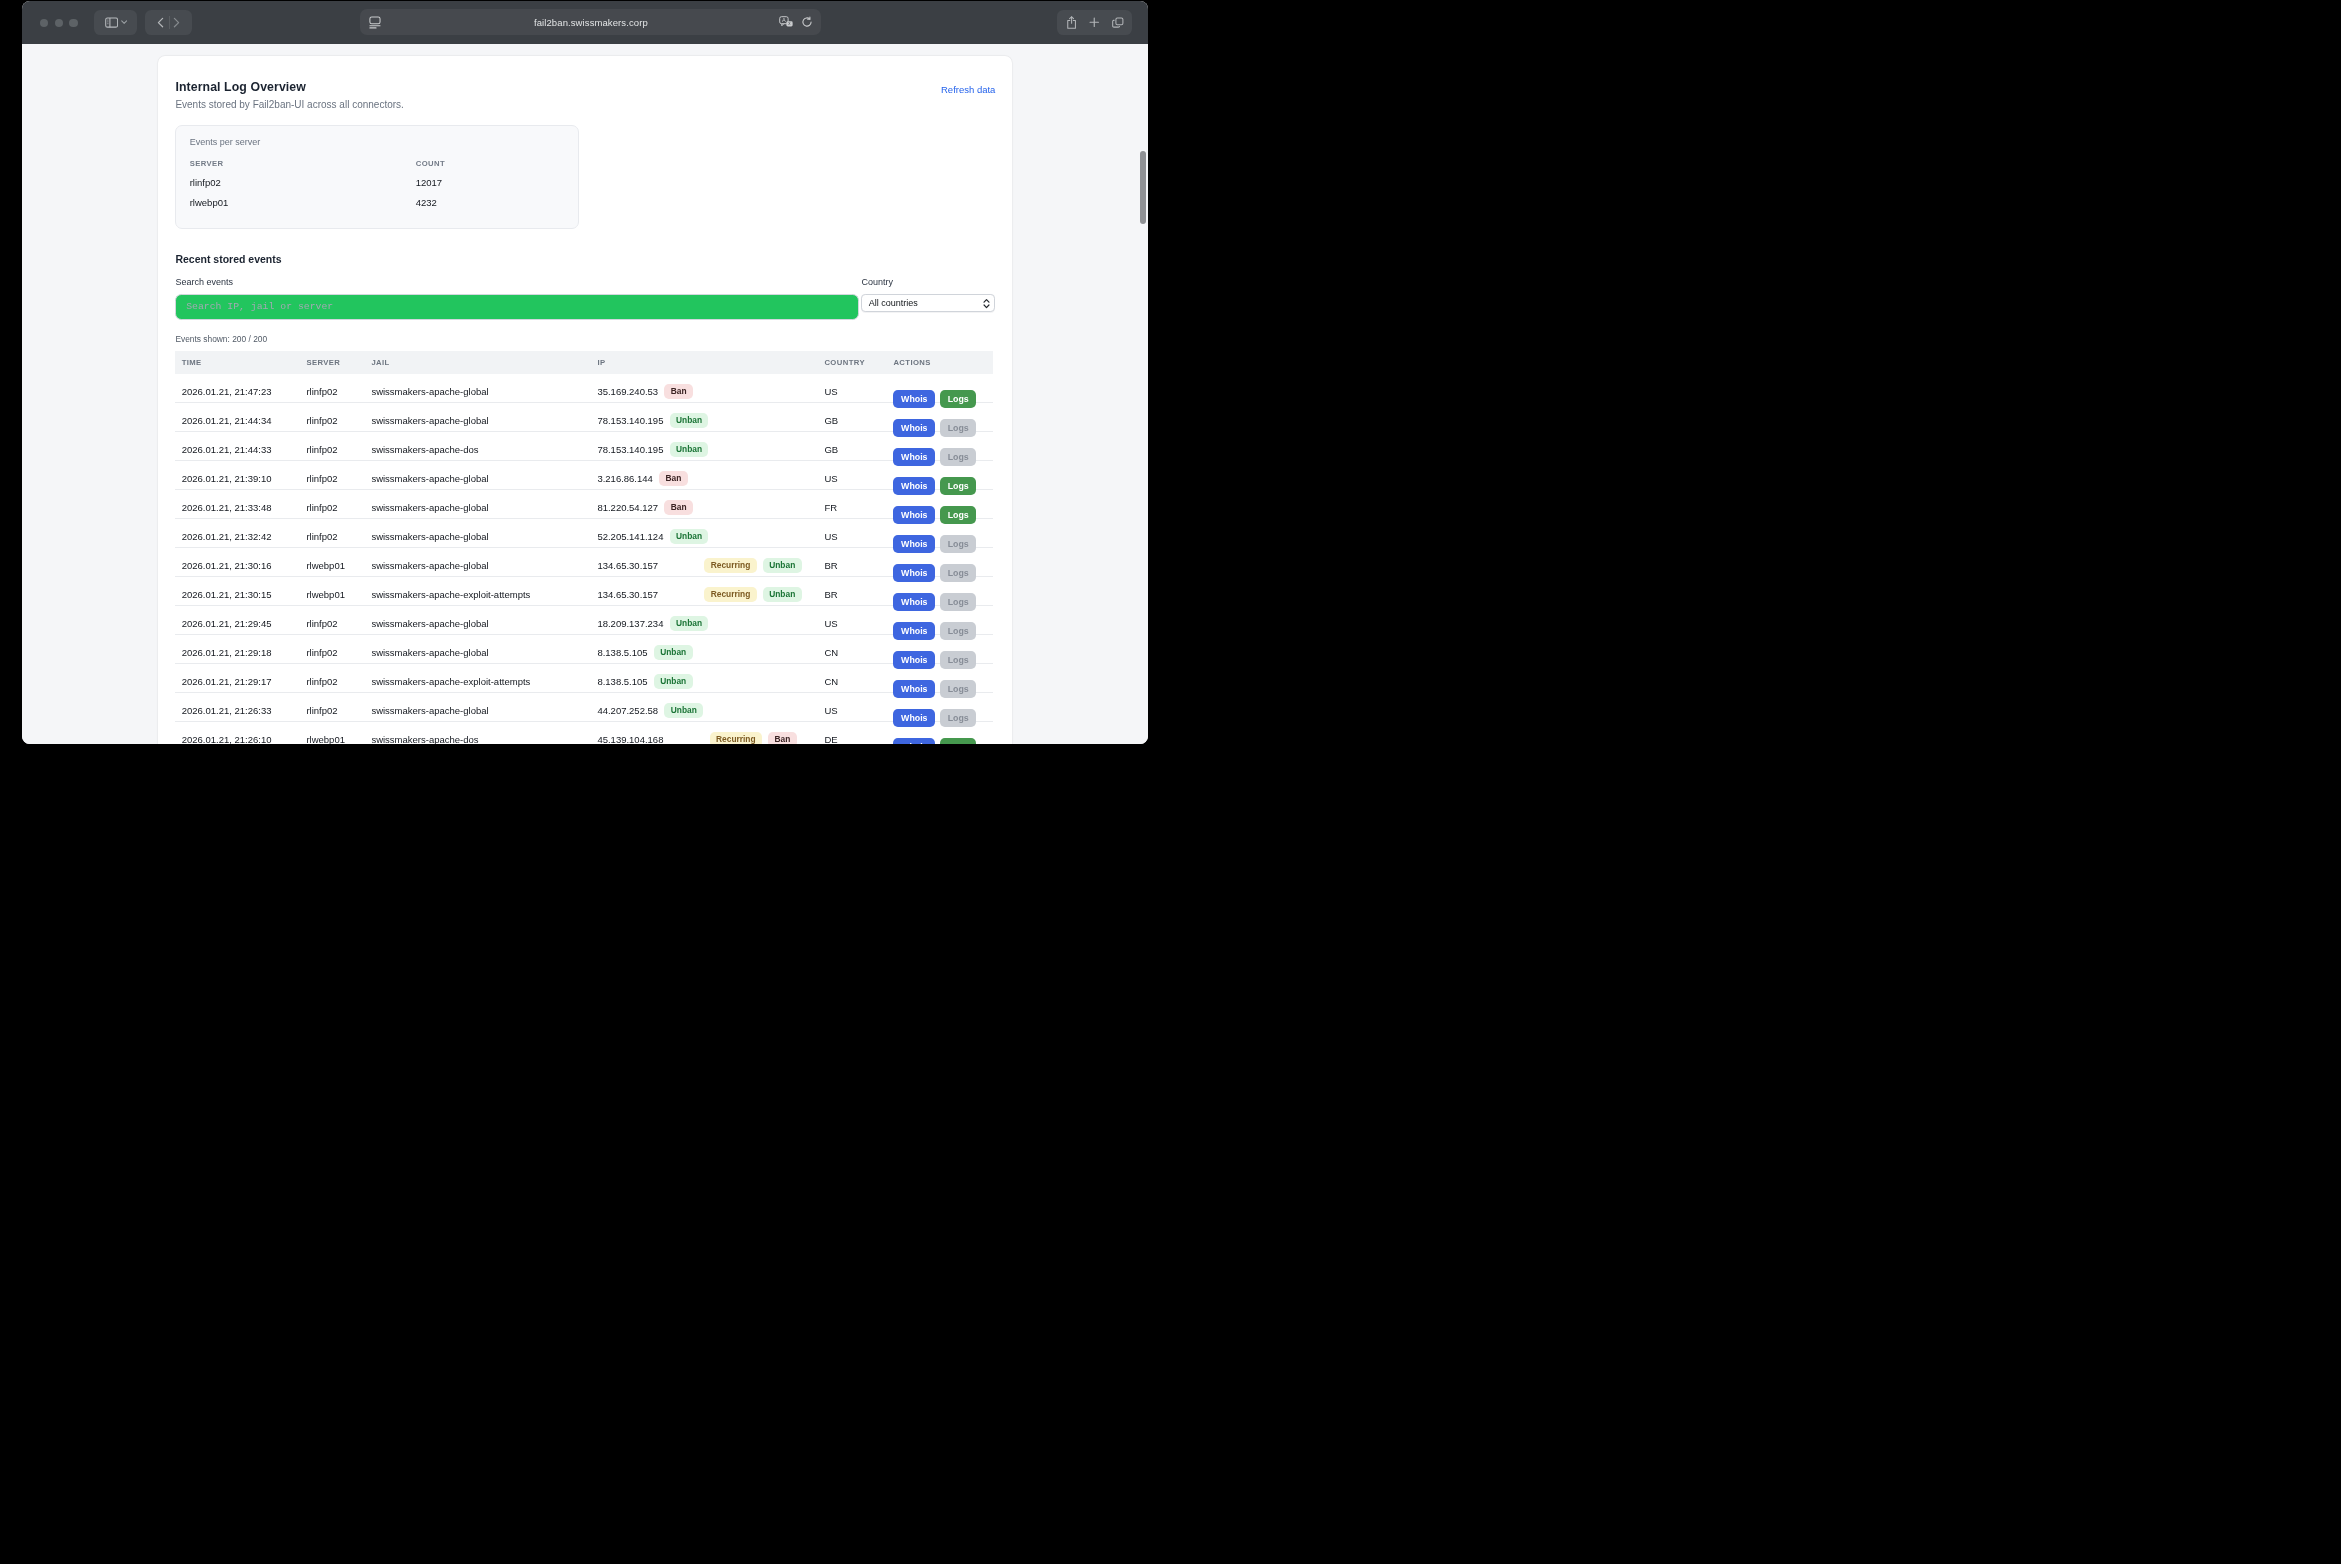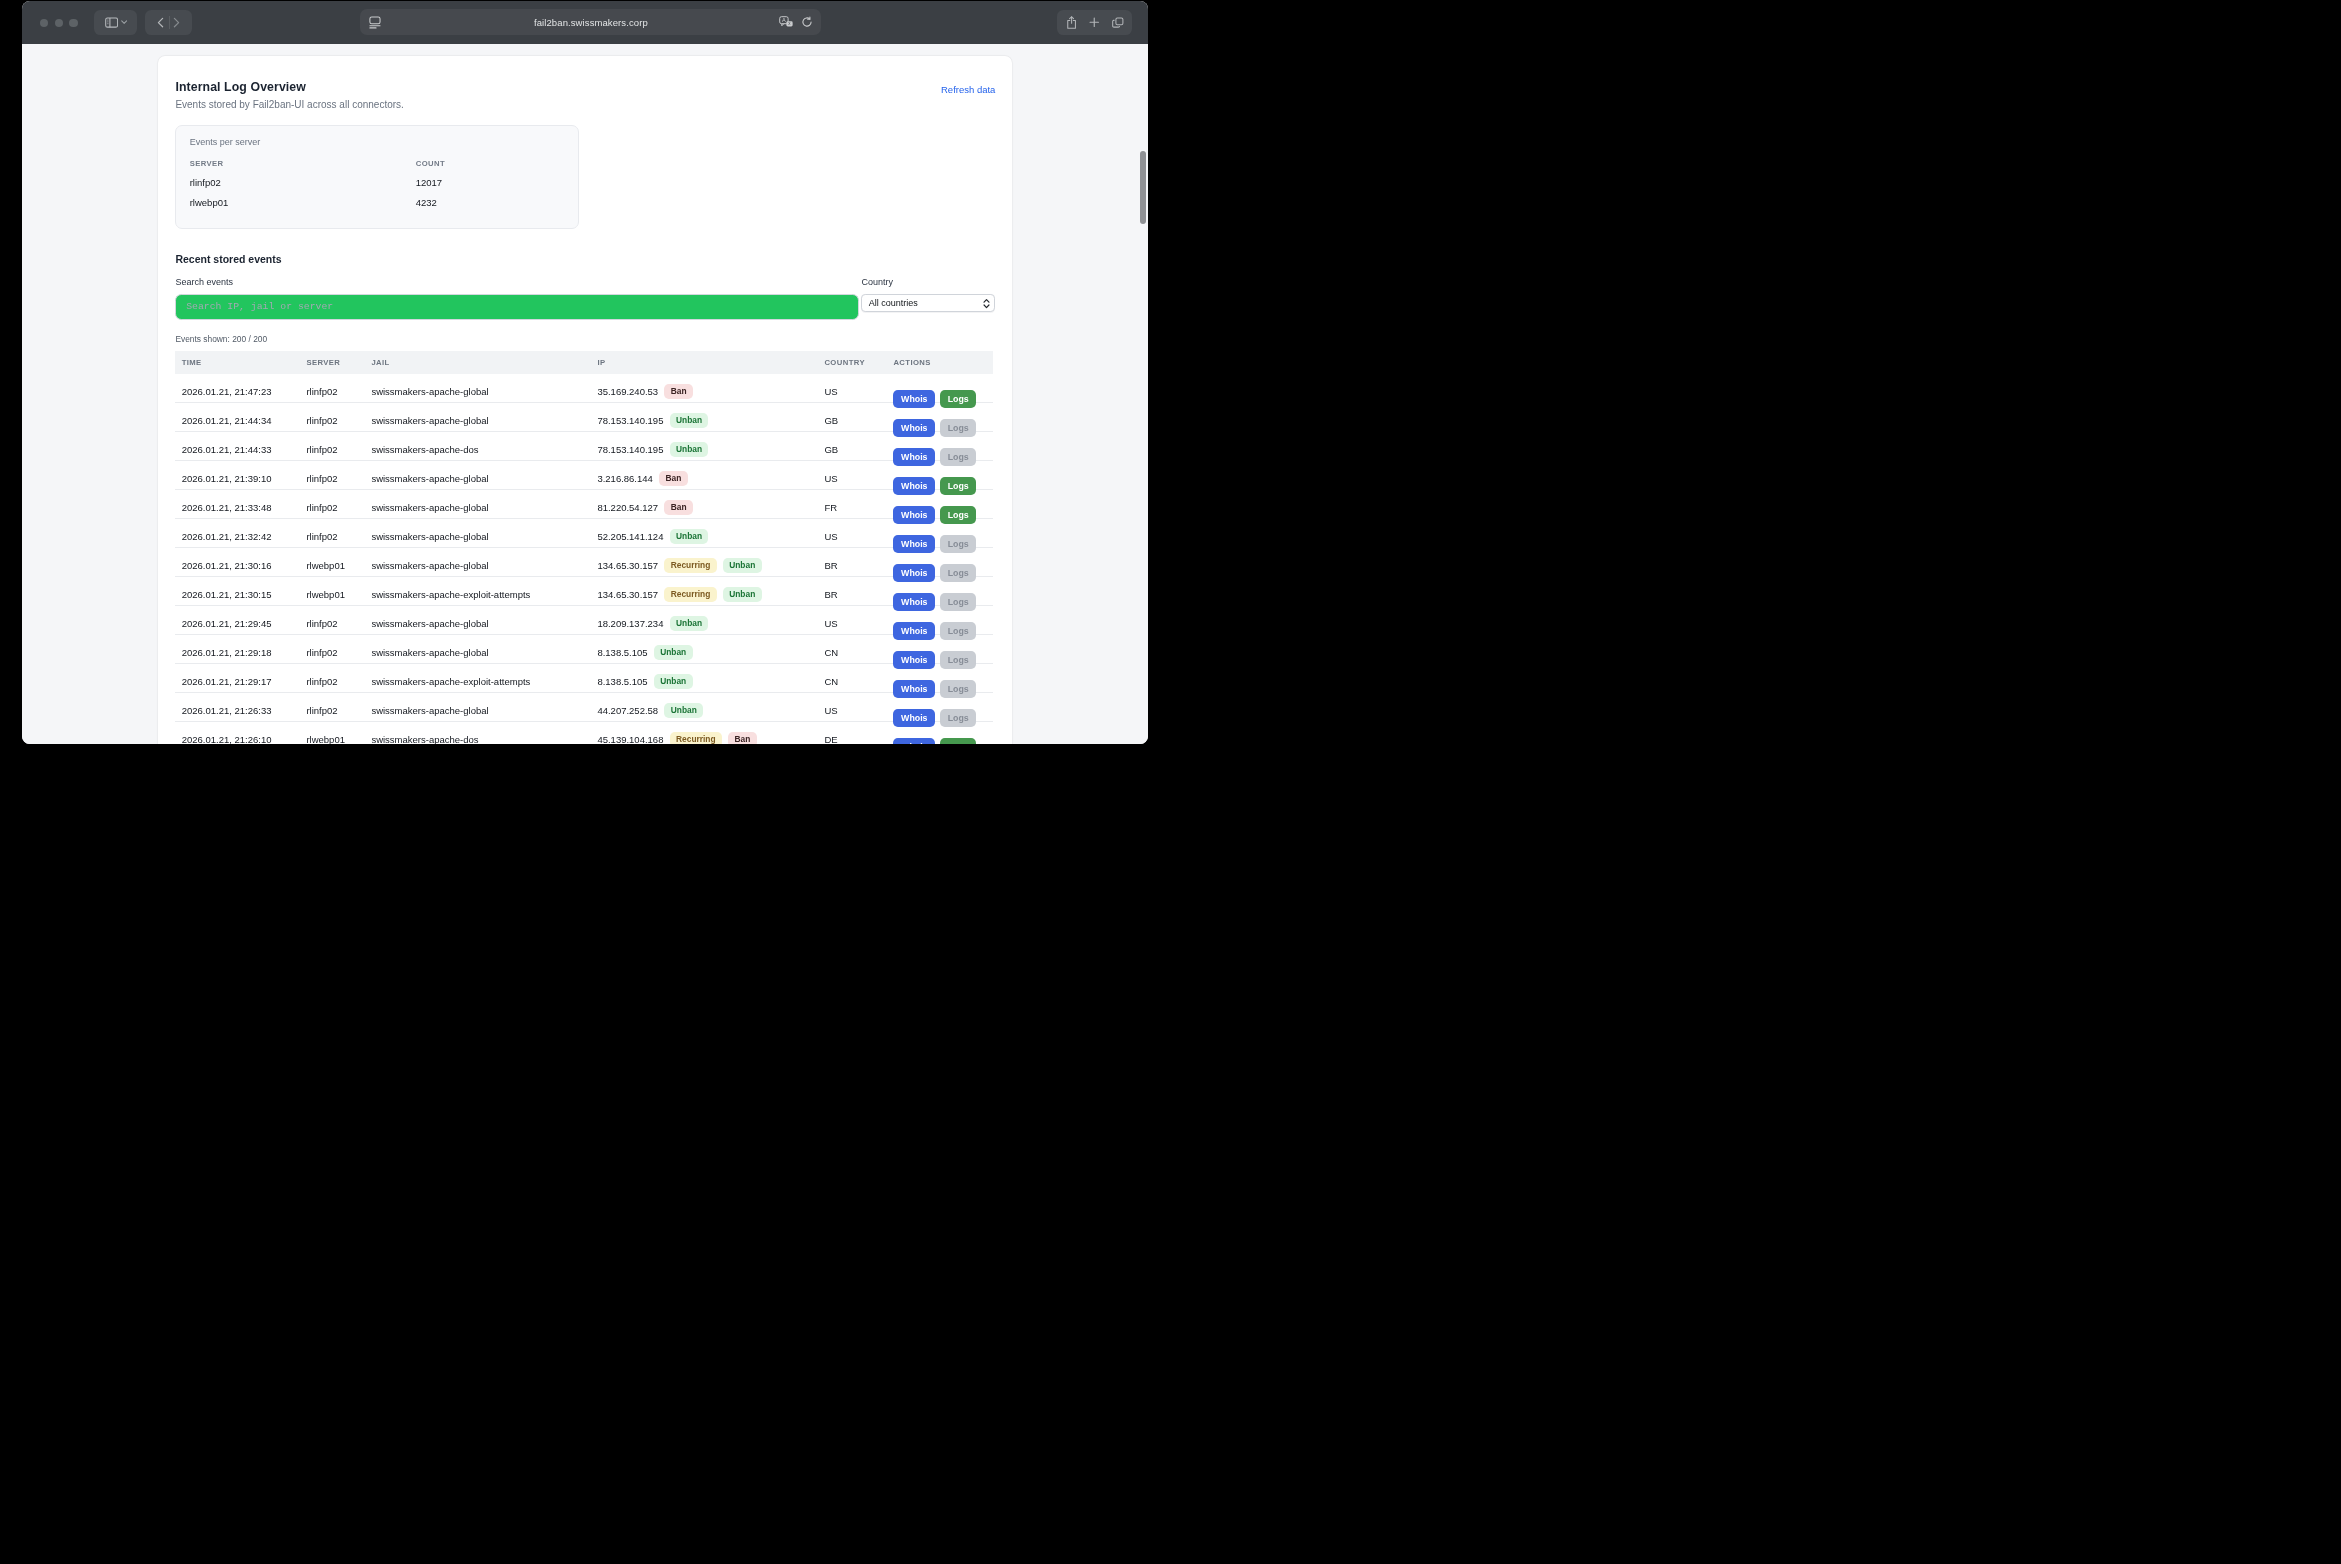--- a/index.html
+++ b/index.html
@@ -88,21 +88,21 @@
   .th { font-size:7.7px; font-weight:700; letter-spacing:0.4px; color:#6d7580; text-transform:uppercase; }
   .th:first-child, .trow > .td:first-child { padding-left:6.3px; }
   .trow { display:grid; grid-template-columns:131px 65px 226px 227px 69px 1fr; height:29px;
           align-items:center; border-bottom:0.7px solid #e9ebee; background:#fff; }
   .td { font-size:9.5px; color:#14181f; white-space:nowrap; }
   .td-ip { display:flex; align-items:center; gap:6.3px; }
   .badge { display:inline-flex; align-items:center; height:15.4px; padding:0 6.3px; border-radius:4.9px;
            font-size:8.4px; font-weight:700; }
   .badge.ban { background:var(--badge_ban_bg,#f8dfdf); color:#3a2323; }
   .badge.unban { background:var(--badge_unban_bg,#def5e3); color:#1b7436; }
-  .badge.recurring { background:var(--badge_recurring_bg,#faf3cd); color:#7c5a21; }
+  .badge.recurring { background:var(--badge_recurring_bg,#faf3cd); color:#7c5a21;margin-left:40px; }
   .td-actions { display:flex; gap:4.9px; }
   .abtn { height:18px; padding:0 7.7px; border:none; border-radius:4.9px; font-size:8.8px; font-weight:700;
           cursor:pointer; font-family:inherit; display:inline-flex; align-items:center;margin-top:16px; }
   .abtn.whois { background:var(--accent,#3e66e0); color:#fff; }
   .abtn.logs-green { background:var(--logs_green,#45984e); color:#fff; }
   .abtn.logs-gray { background:var(--logs_gray_bg,#c9cdd3); color:#878d97; }
 
   
   .scroll-thumb { position:absolute; right:2.1px; top:107px; width:6.3px; height:73px;
                   border-radius:3.5px; background:#8f9194; }

